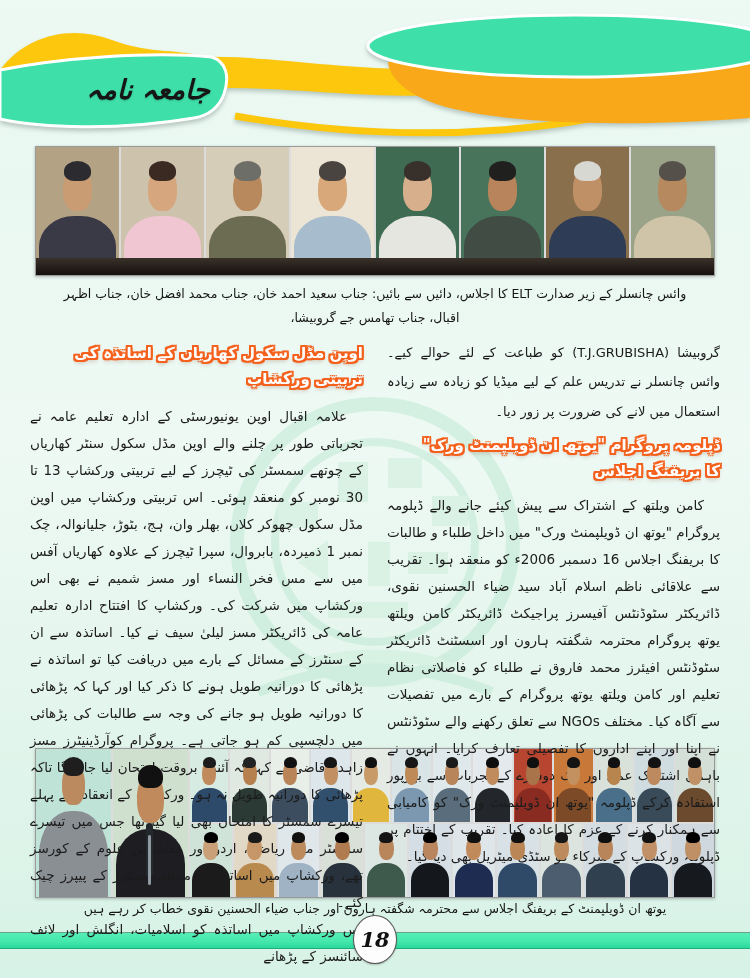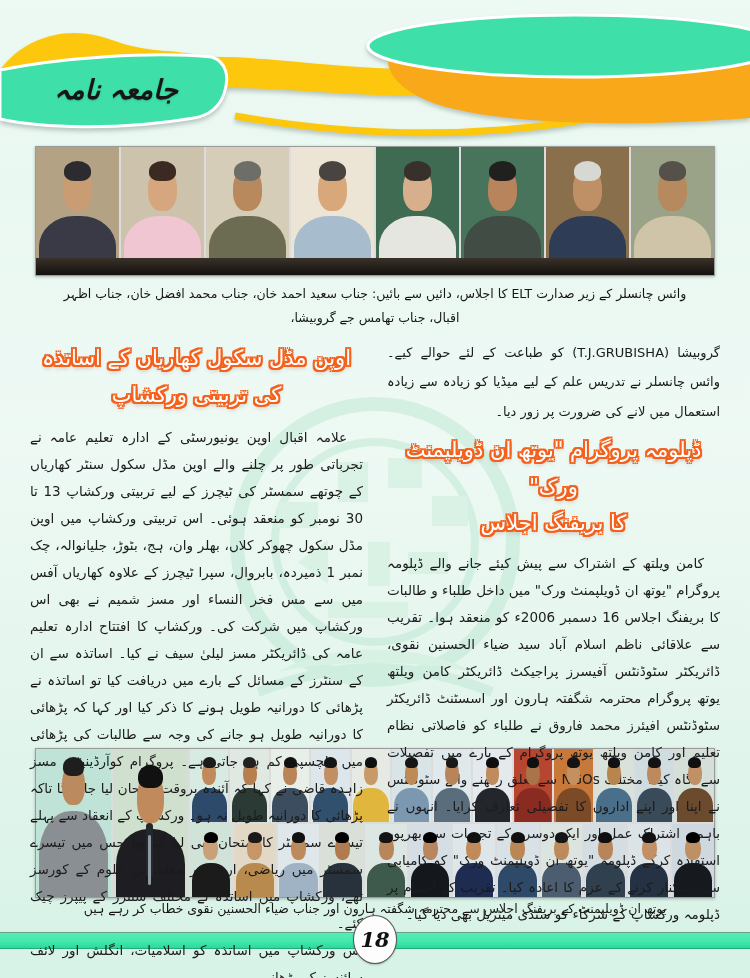--- a/index.html
+++ b/index.html
@@ -2,21 +2,21 @@
 <html lang="ur" style="--c-teal: #3fdfa9; --c-yellow: #fdc70d; --c-orange: #f9a81a; --c-heading_orange: #f4611d; --c-band_green: #45e8ae;"><head>
 <meta charset="utf-8">
 <style>
   html,body{margin:0;padding:0;}
   body{font-family:"DejaVu Sans",sans-serif;}
   .page{position:relative;width:750px;height:978px;overflow:hidden;
         background:linear-gradient(180deg,#edf9f3 0%,#e9f8f1 18%,#eef9f4 45%,#e2f5ec 75%,#d7f2e6 100%);}
 
   
   .hdr-svg{position:absolute;top:0;left:0;filter:drop-shadow(0 3px 2px rgba(90,110,100,.35));}
-  .masthead{position:absolute;top:74px;left:22px;width:188px;text-align:center;
+  .masthead{position:absolute;top:74px;left:22px;width:188px;
             color:#fff;font-size:27px;font-weight:bold;font-style:italic;
             direction:rtl;text-shadow:0 1px 2px rgba(0,80,60,.25);}
 
   
   .photo{position:absolute;display:flex;gap:2px;background:#dcdcdc;border:1px solid #9a9a9a;
          box-shadow:0 1px 3px rgba(0,0,0,.25);overflow:hidden;}
   .photo-top{left:35px;top:146px;width:678px;height:128px;}
   .photo-top .table-strip{position:absolute;left:0;right:0;bottom:0;height:17px;z-index:3;
          background:linear-gradient(180deg,#3a322a,#14100d);}
   .photo-bottom{left:35px;top:748px;width:678px;height:148px;}
@@ -42,21 +42,21 @@
                font-size:12.5px;line-height:1.95;font-weight:500;}
   .caption-bottom{position:absolute;top:901px;left:55px;width:640px;text-align:center;
                font-size:12.5px;font-weight:400;}
 
   .article{position:absolute;top:338px;left:30px;width:690px;height:410px;
            display:flex;direction:rtl;gap:24px;z-index:2;}
   .col{width:333px;}
   .body-text{font-size:13.5px;line-height:2.0;text-align:justify;color:#1c1c1c;}
   .body-text.first-indent{text-indent:16px;}
   .intro-text{font-size:13px;line-height:2.25;text-align:justify;color:#1c1c1c;}
-  .urdu-heading{color:#ffffff;font-weight:normal;text-align:center;font-size:21px;line-height:1.75;
+  .urdu-heading{color:#ffffff;font-weight:bold;text-align:right;font-size:15px;line-height:1.75;
       text-shadow:-2px -2px 0 var(--c-heading_orange),2px -2px 0 var(--c-heading_orange),
                   -2px 2px 0 var(--c-heading_orange),2px 2px 0 var(--c-heading_orange),
                   -2px 0 0 var(--c-heading_orange),2px 0 0 var(--c-heading_orange),
                   0 -2px 0 var(--c-heading_orange),0 2px 0 var(--c-heading_orange),
                   0 3px 4px rgba(120,50,0,.35);}
   .heading-left{margin:2px 0 10px 0;}
   .heading-right{margin:6px 0 8px 0;}
 
   
   .watermark{position:absolute;left:218px;top:392px;z-index:1;opacity:.55;}

